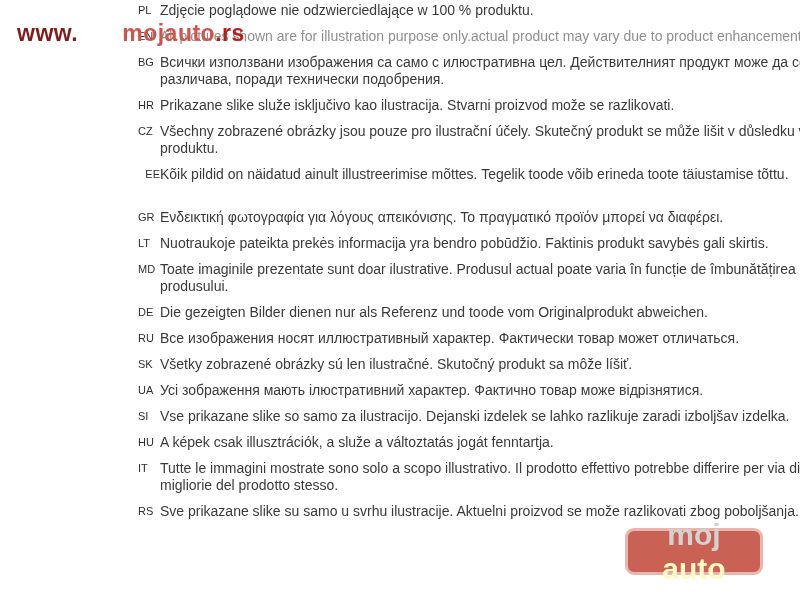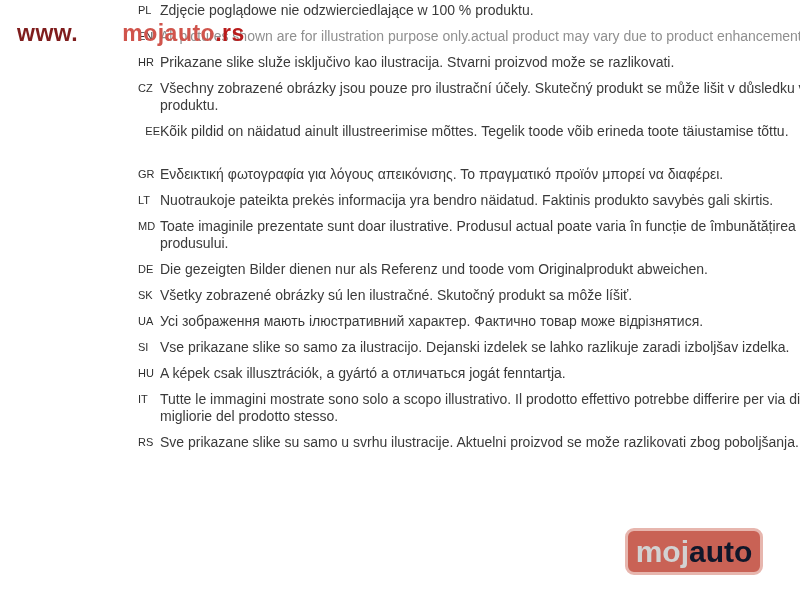--- a/index.html
+++ b/index.html
@@ -65,36 +65,40 @@
     z-index: 0;
     font-weight: bold;
     font-size: 30px;
     letter-spacing: 0px;
     user-select: none;
   }
 </style>
 </head>
 <body>
 
-<div class="logo-box" style="background: rgb(201, 98, 85); border-color: rgb(231, 182, 174);">
+<div class="logo-box" style="background: rgb(201, 98, 85); border-color: rgb(231, 182, 174); flex-direction: column;">
   <span style="color: rgb(210, 210, 210);">moj</span>
-    <span style="color: #0f172a;">auto</span>
+    <span style="color: #fef9c3;">auto</span>
 </div>
 
 <div class="doc">
   <div class="row">
     <span class="code">PL</span>
     <span class="text">Zdjęcie poglądowe nie odzwierciedlające w 100 % produktu.</span>
   </div>
 
   <div class="row muted">
     <span class="code">EN</span>
     <span class="text">All pictures shown are for illustration purpose only.actual product may vary due to product enhancement.</span>
   </div>
 
+  <div class="row">
+    <span class="code">BG</span>
+    <span class="text">Всички използвани изображения са само с илюстративна цел. Действителният продукт може да се<br>различава, поради технически подобрения.</span>
+  </div>
 
   <div class="row">
     <span class="code">HR</span>
     <span class="text">Prikazane slike služe isključivo kao ilustracija. Stvarni proizvod može se razlikovati.</span>
   </div>
 
   <div class="row">
     <span class="code">CZ</span>
     <span class="text">Všechny zobrazené obrázky jsou pouze pro ilustrační účely. Skutečný produkt se může lišit v důsledku vylepšení<br>produktu.</span>
   </div>
@@ -104,54 +108,58 @@
     <span class="text">Kõik pildid on näidatud ainult illustreerimise mõttes. Tegelik toode võib erineda toote täiustamise tõttu.</span>
   </div>
 
   <div class="row">
     <span class="code">GR</span>
     <span class="text">Ενδεικτική φωτογραφία για λόγους απεικόνισης. Το πραγματικό προϊόν μπορεί να διαφέρει.</span>
   </div>
 
   <div class="row">
     <span class="code">LT</span>
-    <span class="text">Nuotraukoje pateikta prekės informacija yra bendro näidatud. Faktinis produkto savybės gali skirtis.</span>
+    <span class="text">Nuotraukoje pateikta prekės informacija yra bendro pobūdžio. Faktinis produkt savybės gali skirtis.</span>
   </div>
 
 
   <div class="row">
     <span class="code">MD</span>
     <span class="text">Toate imaginile prezentate sunt doar ilustrative. Produsul actual poate varia în funcție de îmbunătățirea<br>produsului.</span>
   </div>
 
   <div class="row">
     <span class="code">DE</span>
     <span class="text">Die gezeigten Bilder dienen nur als Referenz und toode vom Originalprodukt abweichen.</span>
   </div>
 
+  <div class="row">
+    <span class="code">RU</span>
+    <span class="text">Все изображения носят иллюстративный характер. Фактически товар может отличаться.</span>
+  </div>
 
 
   <div class="row">
     <span class="code">SK</span>
     <span class="text">Všetky zobrazené obrázky sú len ilustračné. Skutočný produkt sa môže líšiť.</span>
   </div>
 
   <div class="row">
     <span class="code">UA</span>
     <span class="text">Усі зображення мають ілюстративний характер. Фактично товар може відрізнятися.</span>
   </div>
 
   <div class="row">
     <span class="code">SI</span>
     <span class="text">Vse prikazane slike so samo za ilustracijo. Dejanski izdelek se lahko razlikuje zaradi izboljšav izdelka.</span>
   </div>
 
   <div class="row">
     <span class="code">HU</span>
-    <span class="text">A képek csak illusztrációk, a gyártó a отличаться jogát fenntartja.</span>
+    <span class="text">A képek csak illusztrációk, a služe a változtatás jogát fenntartja.</span>
   </div>
 
   <div class="row">
     <span class="code">IT</span>
     <span class="text">Tutte le immagini mostrate sono solo a scopo illustrativo. Il prodotto effettivo potrebbe differire per via di<br>migliorie del prodotto stesso.</span>
   </div>
 
   <div class="row">
     <span class="code">RS</span>
     <span class="text">Sve prikazane slike su samo u svrhu ilustracije. Aktuelni proizvod se može razlikovati zbog poboljšanja.</span>

